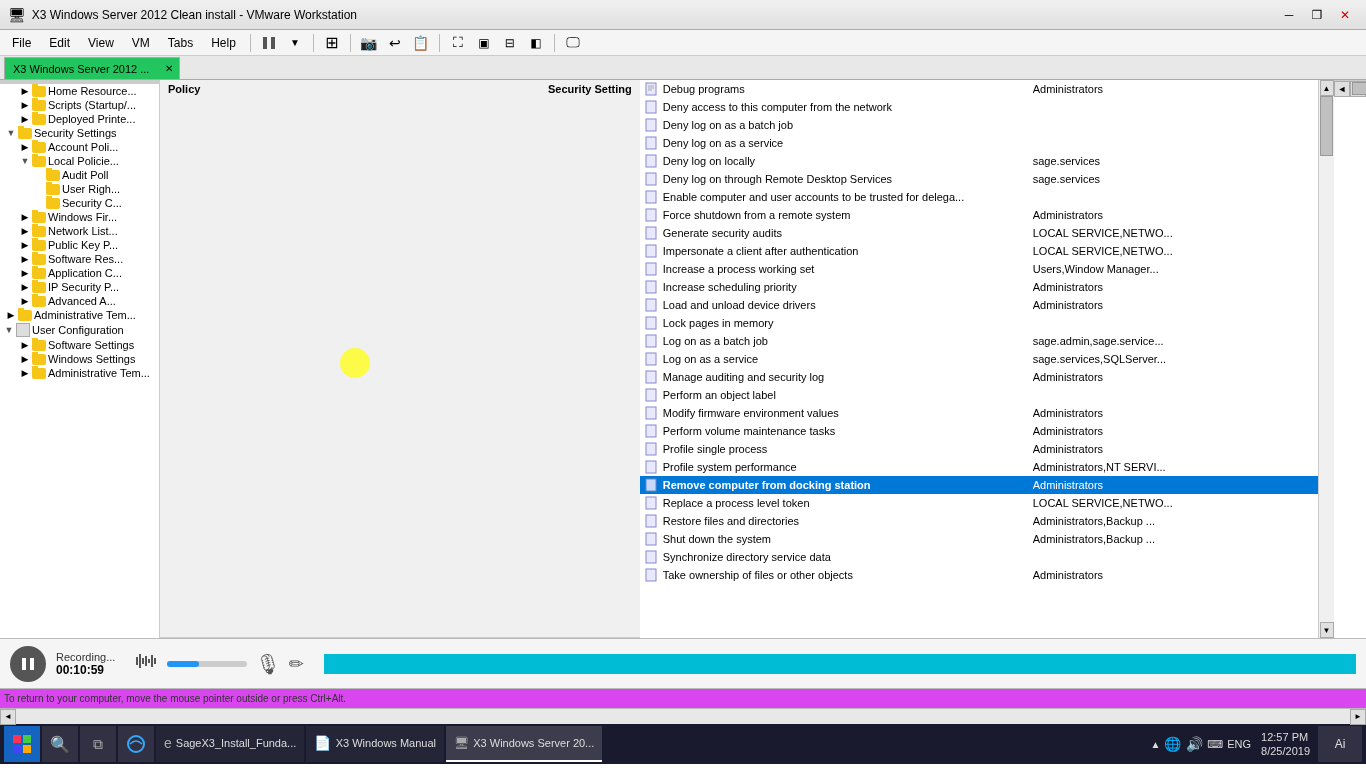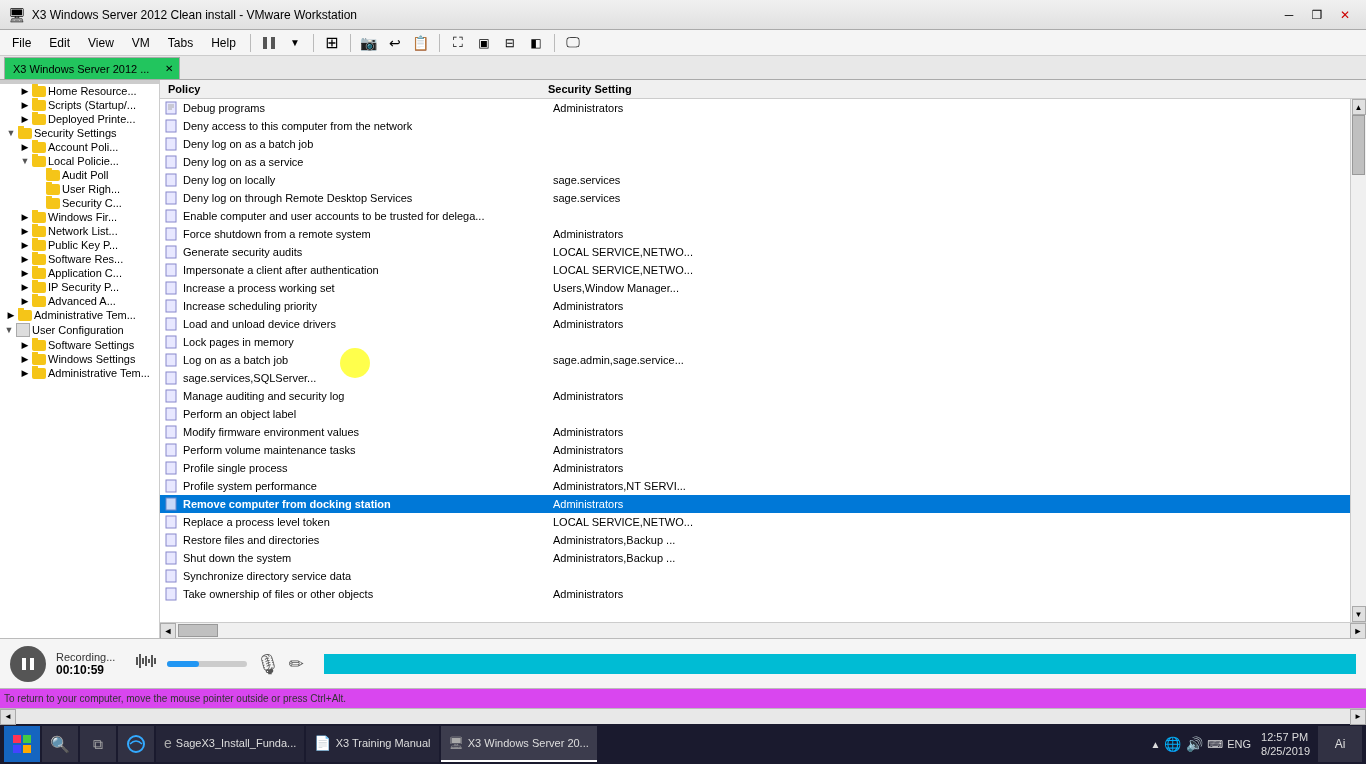--- a/index.html
+++ b/index.html
@@ -86,21 +86,21 @@
     .tree-icon { width: 16px; height: 16px; flex-shrink: 0; margin-right: 2px; }
     .tree-label { font-size: 11px; overflow: hidden; text-overflow: ellipsis; }
     .indent1 { padding-left: 4px; }
     .indent2 { padding-left: 18px; }
     .indent3 { padding-left: 32px; }
 
     
     .right-panel {
       flex: 1;
       display: flex;
-      flex-direction: column;
+      flex-direction: row;
       overflow: hidden;
     }
     .right-panel-header {
       display: flex;
       background: #f0f0f0;
       border-bottom: 1px solid #ccc;
       padding: 2px 4px;
     }
     .col-header {
       font-size: 11px;
@@ -557,20 +557,21 @@
             </span>
           <span class="policy-name">Log on as a batch job</span>
           <span class="policy-value">sage.admin,sage.service...</span>
         </div>
         <div class="policy-row">
           <span class="policy-icon">
               <svg viewBox="0 0 14 14">
                 <rect x="1" y="1" width="10" height="12" fill="#e8e8ff" stroke="#8888cc" stroke-width="1"></rect>
               </svg>
             </span>
+          <span class="policy-name">Log on as a service</span>
           <span class="policy-value">sage.services,SQLServer...</span>
         </div>
         <div class="policy-row">
           <span class="policy-icon">
               <svg viewBox="0 0 14 14">
                 <rect x="1" y="1" width="10" height="12" fill="#e8e8ff" stroke="#8888cc" stroke-width="1"></rect>
               </svg>
             </span>
           <span class="policy-name">Manage auditing and security log</span>
           <span class="policy-value">Administrators</span>
@@ -755,21 +756,21 @@
         <path d="M4 10 Q10 4 16 10" fill="none" stroke="#3af" stroke-width="1.5"></path>
       </svg>
   </div>
 
   <div class="tb-app">
     <span style="color:#aaa; font-size:14px;">e</span>
     <span>SageX3_Install_Funda...</span>
   </div>
   <div class="tb-app">
     <span style="color:#cc4400; font-size:14px;">📄</span>
-    <span>X3 Training Manual</span>
+    <span>X3 Windows Manual</span>
   </div>
   <div class="tb-app active">
     <span style="color:#aaa; font-size:12px;">🖥</span>
     <span>X3 Windows Server 20...</span>
   </div>
 
   <div class="tb-spacer"></div>
 
   <div class="tb-tray">
     <span style="font-size:10px; cursor:pointer;">▲</span>

